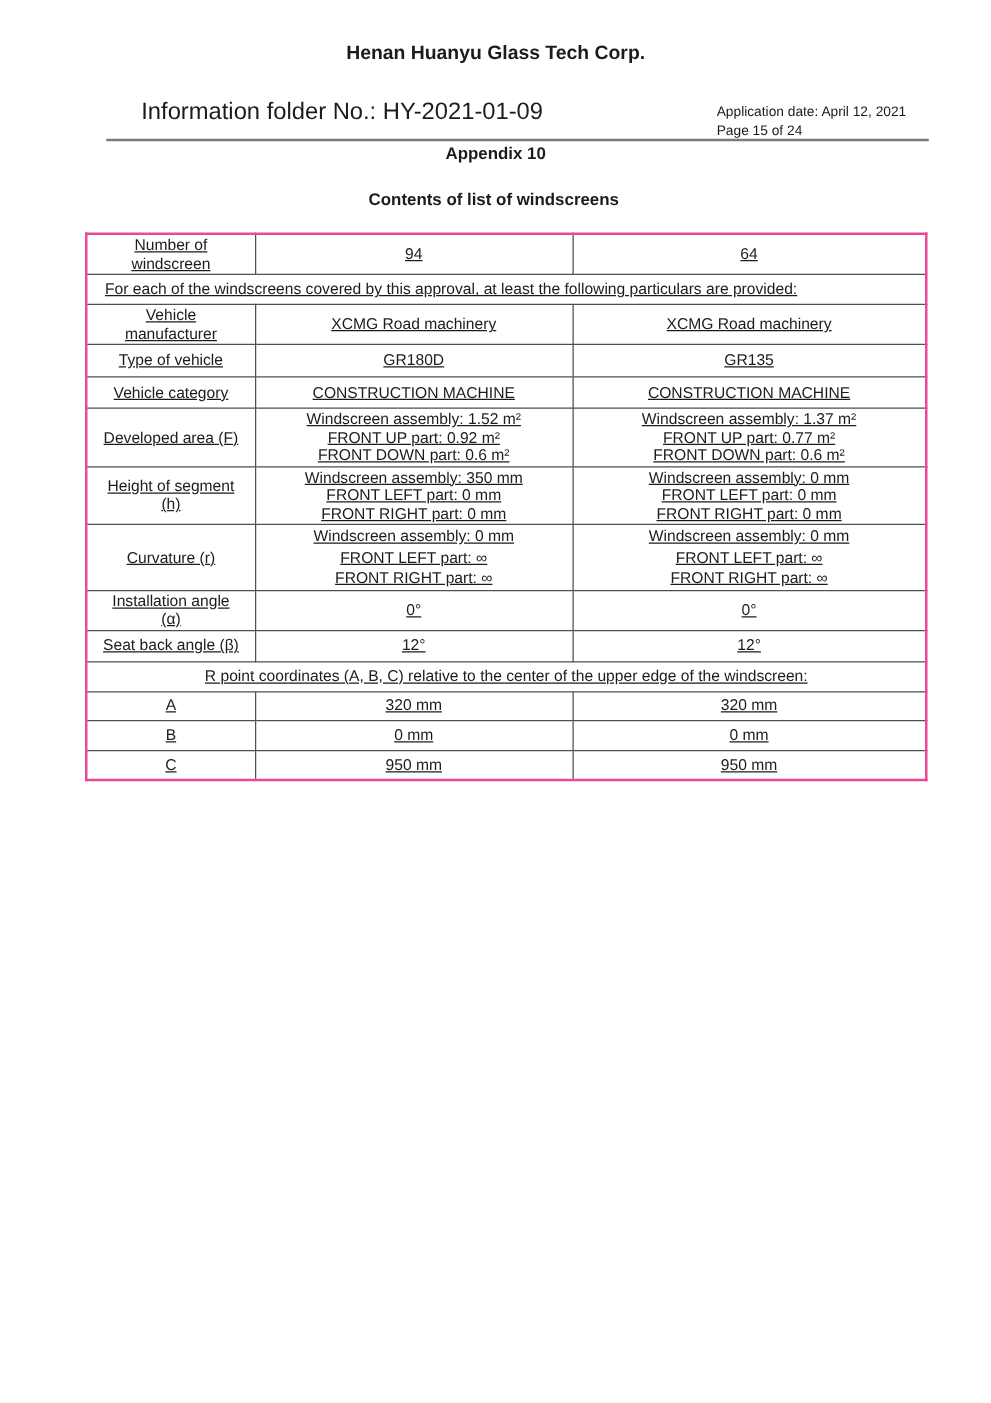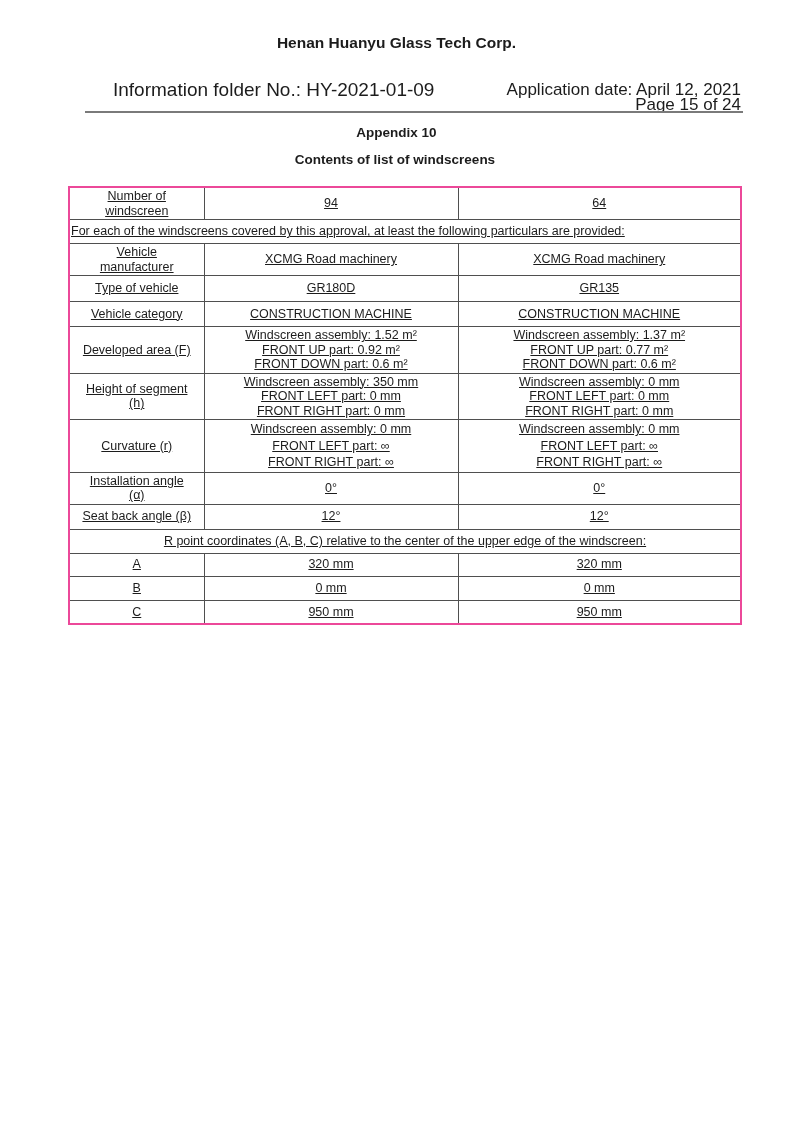--- a/index.html
+++ b/index.html
@@ -13,29 +13,29 @@
   }
   .company-title {
     position: absolute; top: 34px; left: 0; width: 793px;
     text-align: center; font-size: 15.5px; font-weight: bold;
   }
   .info-left {
     position: absolute; top: 83px; left: 113px;
     font-size: 19px; line-height: 14.5px;
   }
   .info-right {
-    position: absolute; top: 83px; right: 52px;
-    text-align: right; font-size: 17px; line-height: 14.5px;
+    position: absolute; top: 83px; right: 68px;
+    text-align: left; font-size: 11px; line-height: 14.5px;
   }
   .header-rule {
     position: absolute; top: 111px; left: 85px; right: 50px;
     height: 0; border-top: 2px solid #7a7a7a;
   }
   .appendix-title {
-    position: absolute; top: 125px; left: 0; width: 793px;
+    position: absolute; top: 115px; left: 0; width: 793px;
     text-align: center; font-size: 13.5px; font-weight: bold;
   }
   .doc-subtitle {
     position: absolute; top: 152px; left: 0; width: 790px;
     text-align: center; font-size: 13.5px; font-weight: bold;
   }
   table.windscreen-table {
     position: absolute; top: 186px; left: 68px;
     width: 672px; border-collapse: collapse; table-layout: fixed;
     border: 2px solid #ec4899;
@@ -43,21 +43,21 @@
   }
   .windscreen-table td {
     border: 1px solid #4f4f4f;
     font-size: 12.5px; line-height: 14.5px;
     text-align: center; vertical-align: middle;
     padding: 1px 6px;
     white-space: pre-line;
     overflow: hidden;
     word-wrap: break-word;
   }
-  .windscreen-table td.span-left { text-align: left; padding-left: 1px; margin-left: 16px; }
+  .windscreen-table td.span-left { text-align: left; padding-left: 14px; margin-left: 16px; }
   .windscreen-table td.lh16 { line-height: 16.5px; }
   tr.r1  { height: 28px; }
   tr.r2  { height: 24px; }
   tr.r3  { height: 30px; }
   tr.r4  { height: 26px; }
   tr.r5  { height: 25px; margin-top: 15px; }
   tr.r6  { height: 45px; }
   tr.r7  { height: 45px; }
   tr.r8  { height: 50px; }
   tr.r9  { height: 30px; }

